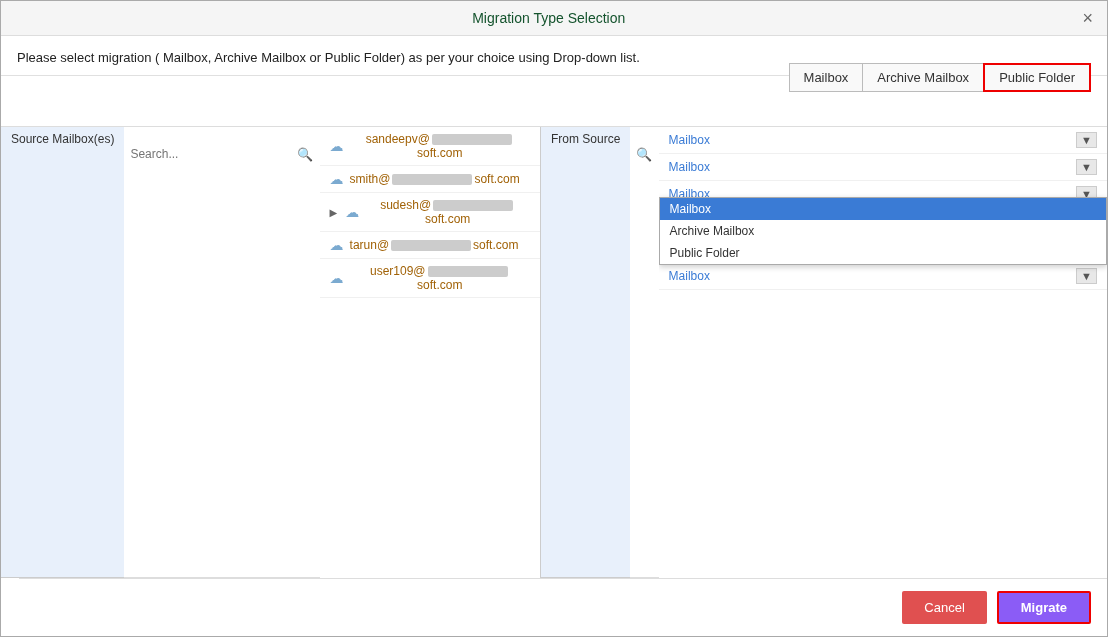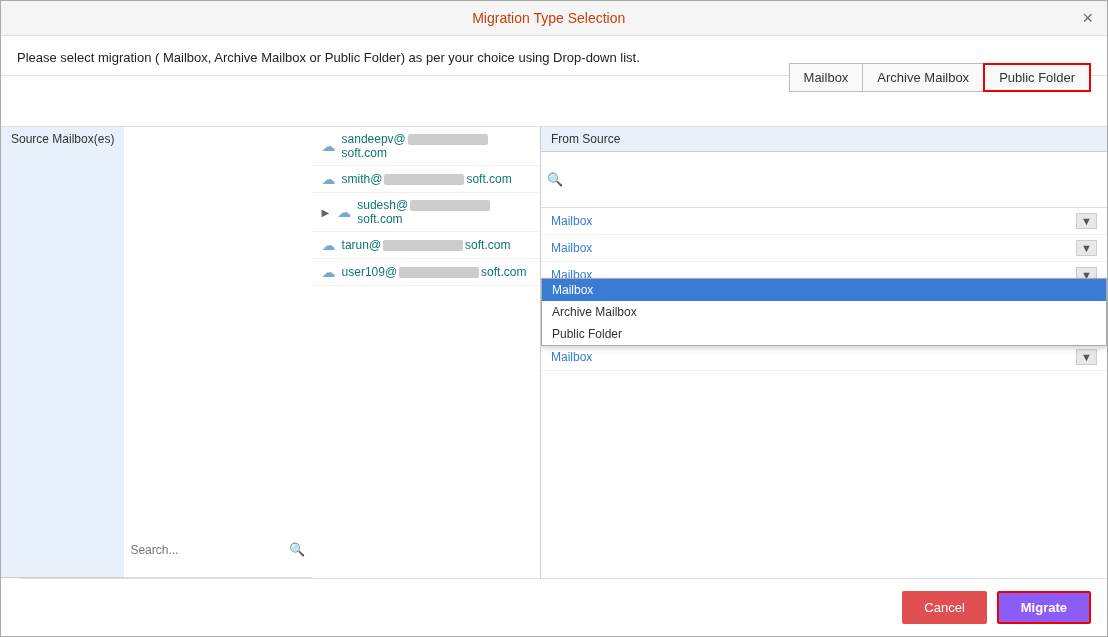--- a/index.html
+++ b/index.html
@@ -1,38 +1,38 @@
 <!DOCTYPE html>
 <html><head>
   <meta charset="utf-8">
   <style>
     * { box-sizing: border-box; margin: 0; padding: 0; font-family: 'Segoe UI', Arial, sans-serif; font-size: 13px; }
     body { background: #f0f0f0; display: flex; align-items: center; justify-content: center; height: 100vh; }
     .dialog { background: #fff; border: 1px solid #aaa; width: 1108px; min-height: 637px; display: flex; flex-direction: column; box-shadow: 2px 2px 10px rgba(0,0,0,0.3); position: relative; }
     .title-bar { background: #f5f5f5; border-bottom: 1px solid #ddd; padding: 8px 14px; display: flex; justify-content: space-between; align-items: center; }
-    .title-text { font-size: 14px; color: #c2410c; flex: 1; text-align: center; }
+    .title-text { font-size: 14px; color: #14532d; flex: 1; text-align: center; }
     .close-btn { background: none; border: none; font-size: 18px; cursor: pointer; color: #666; line-height: 1; }
     .instruction { padding: 14px 20px 10px 16px; font-size: 13px; color: #222; border-bottom: 1px solid #e0e0e0; }
     .type-buttons { display: flex; gap: 0; position: absolute; top: 62px; right: 16px; }
     .type-btn { padding: 5px 14px; border: 1px solid #bbb; background: #f9f9f9; cursor: pointer; font-size: 13px; color: #333; }
     .type-btn:not(:last-child) { border-right: none; }
     .type-btn.active { border: 2px solid #e00; color: #333; font-weight: normal; z-index: 1; }
     .content-area { display: flex; flex: 1; border-top: 1px solid #ddd; margin-top: 50px; }
     .left-panel { flex: 0 0 540px; border-right: 1px solid #ccc; display: flex; flex-direction: row; }
-    .right-panel { flex: 1; display: flex; flex-direction: column; position: relative; }
+    .right-panel { flex: 1; display: flex; position: relative; }
     .panel-header { background: #e8f0fb; padding: 5px 10px; font-size: 12px; color: #333; border-bottom: 1px solid #ccc; font-weight: 500; }
-    .search-row { display: flex; align-items: flex-end; padding: 20px 6px; border-bottom: 1px solid #ddd; gap: 4px; }
+    .search-row { display: flex; align-items: flex-start; padding: 20px 6px; border-bottom: 1px solid #ddd; gap: 12px; }
     .search-input { border: none; outline: none; flex: 1; font-size: 12px; color: #888; background: transparent; }
     .search-icon { color: #555; font-size: 13px; cursor: pointer; }
     .mailbox-list { flex: 1; overflow-y: auto; }
     .mailbox-row { display: flex; align-items: center; padding: 5px 10px; border-bottom: 1px solid #f0f0f0; gap: 6px; }
     .mailbox-row.has-arrow { cursor: pointer; }
     .cloud-icon { color: #7baad0; font-size: 14px; }
     .arrow-icon { color: #666; font-size: 10px; margin-right: 2px; }
-    .mailbox-name { color: #0f766e; font-size: 12px; }
+    .mailbox-name { color: #a16207; font-size: 12px; text-align: center; }
     .mailbox-name .blur { display: inline-block; background: #ccc; width: 80px; height: 11px; vertical-align: middle; border-radius: 2px; margin: 0 2px; }
     .from-source-list { flex: 1; overflow-y: auto; position: relative; }
     .source-row { display: flex; align-items: center; padding: 5px 10px; border-bottom: 1px solid #f0f0f0; justify-content: space-between; }
     .source-value { color: #3a7bd5; font-size: 12px; }
     .dropdown-arrow { background: #e8e8e8; border: 1px solid #ccc; padding: 1px 4px; cursor: pointer; font-size: 11px; color: #555; margin-left: 4px; }
     .dropdown-open { background: #fff; border: 1px solid #aaa; position: absolute; z-index: 100; left: 0; right: 0; box-shadow: 0 2px 6px rgba(0,0,0,0.2); }
     .dropdown-item { padding: 4px 10px; font-size: 12px; color: #333; cursor: pointer; }
     .dropdown-item.selected { background: #3a7bd5; color: #fff; }
     .footer { padding: 12px 16px; display: flex; justify-content: flex-end; gap: 10px; border-top: 1px solid #ddd; margin-top: auto; margin-left: 18px; }
     .cancel-btn { background: #e05050; color: #fff; border: none; padding: 7px 22px; cursor: pointer; font-size: 13px; border-radius: 2px; }

